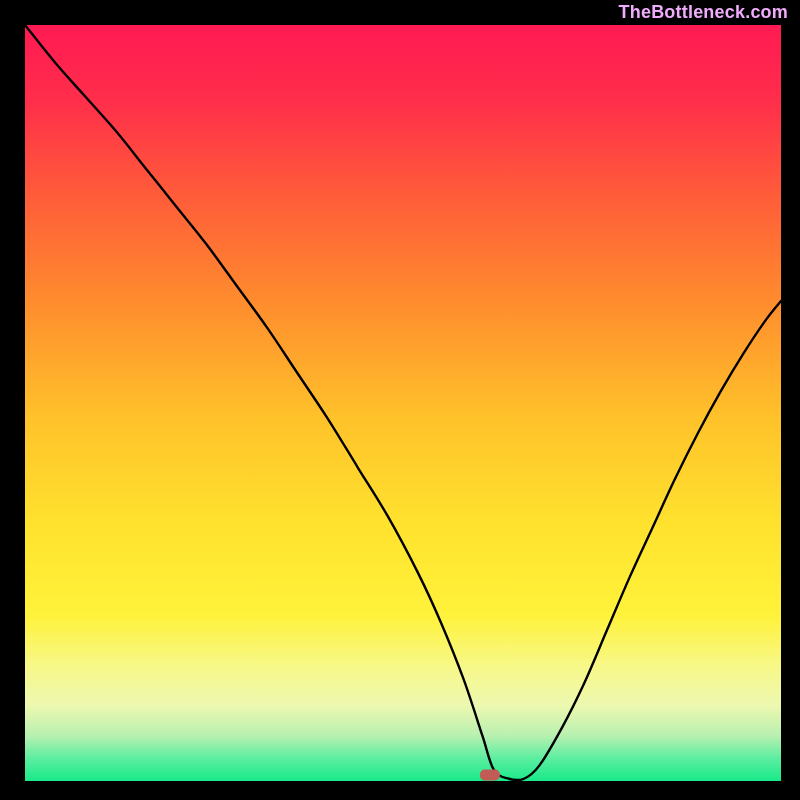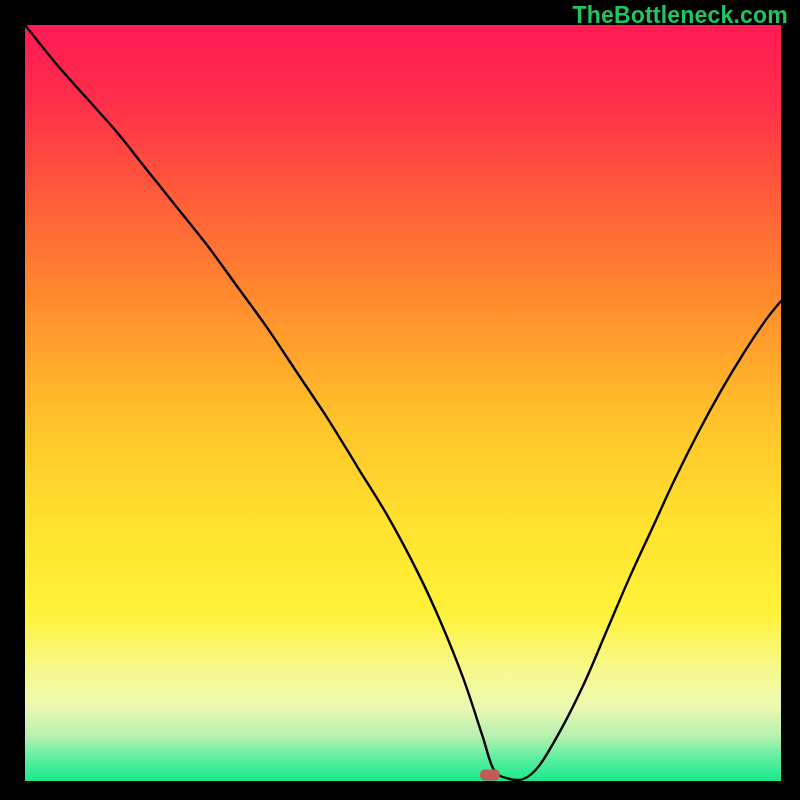--- a/index.html
+++ b/index.html
@@ -24,22 +24,22 @@
     left: 25px;
     top: 25px;
     width: 756px;
     height: 756px;
     overflow: hidden;
   }
   .source {
     position: absolute;
     top: 2px;
     right: 12px;
-    color: #22c55e;
-    font-size: 23px;
+    color: #f0abfc;
+    font-size: 18px;
     font-weight: 600;
     letter-spacing: 0.2px;
     z-index: 20;
   }
   svg { display: block; }
 </style>
 </head>
 <body>
 
 <div class="frame">

